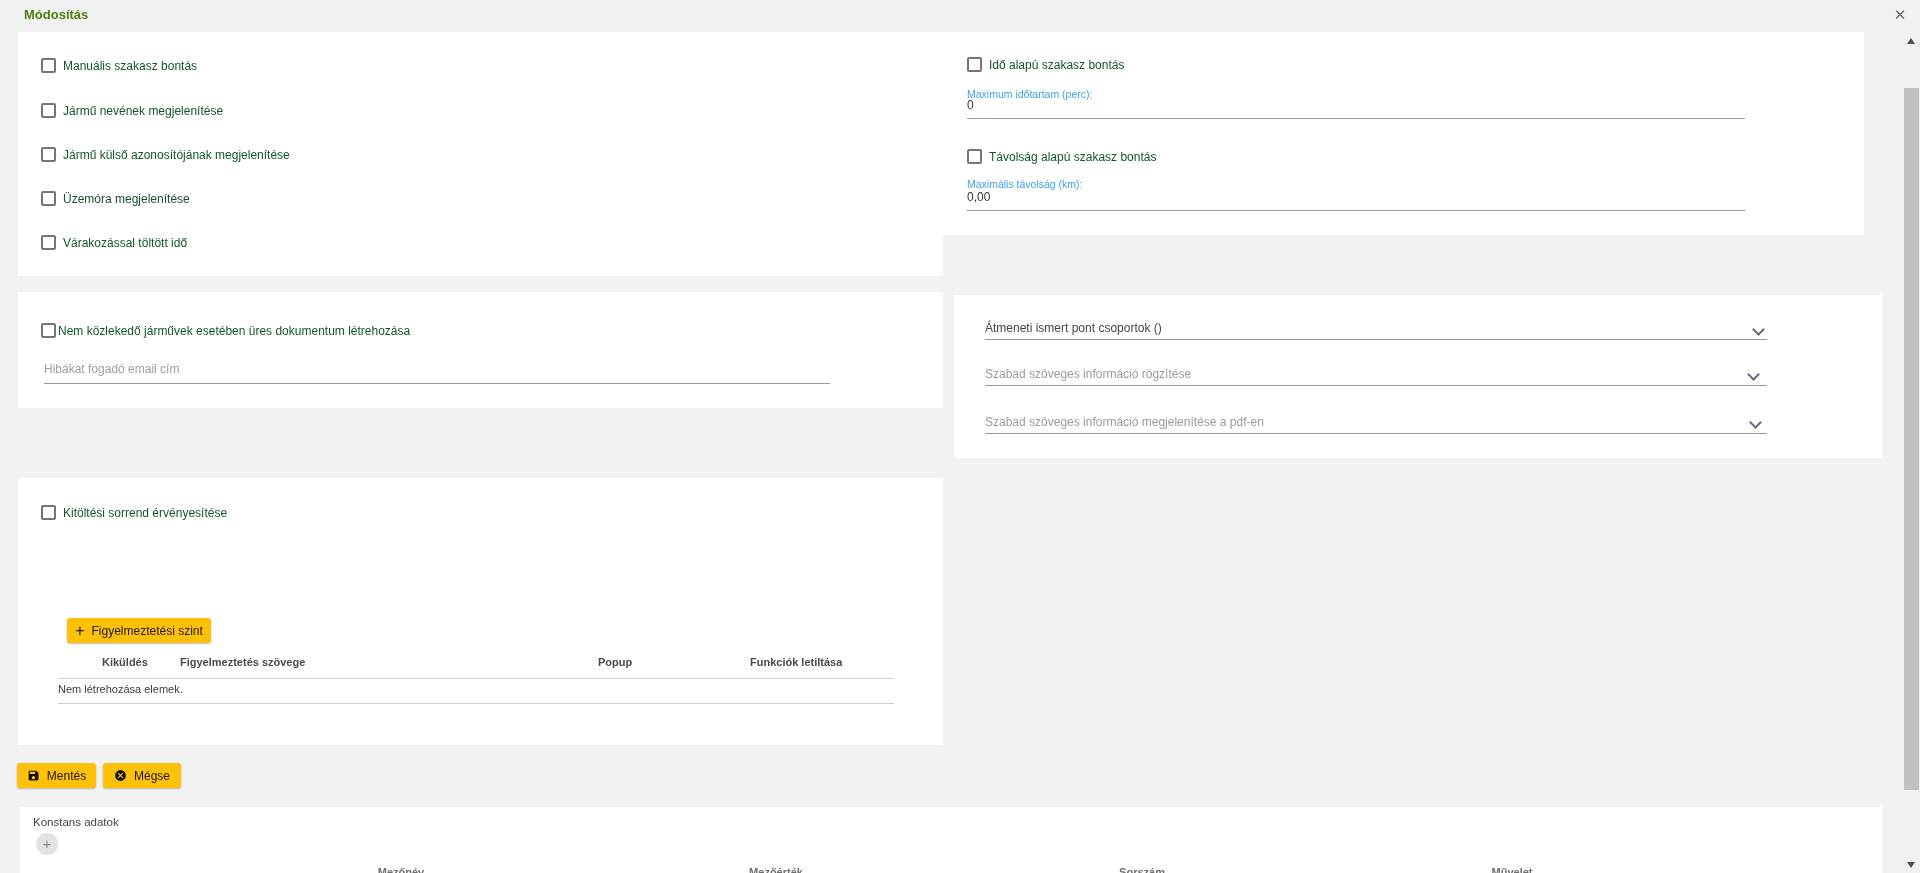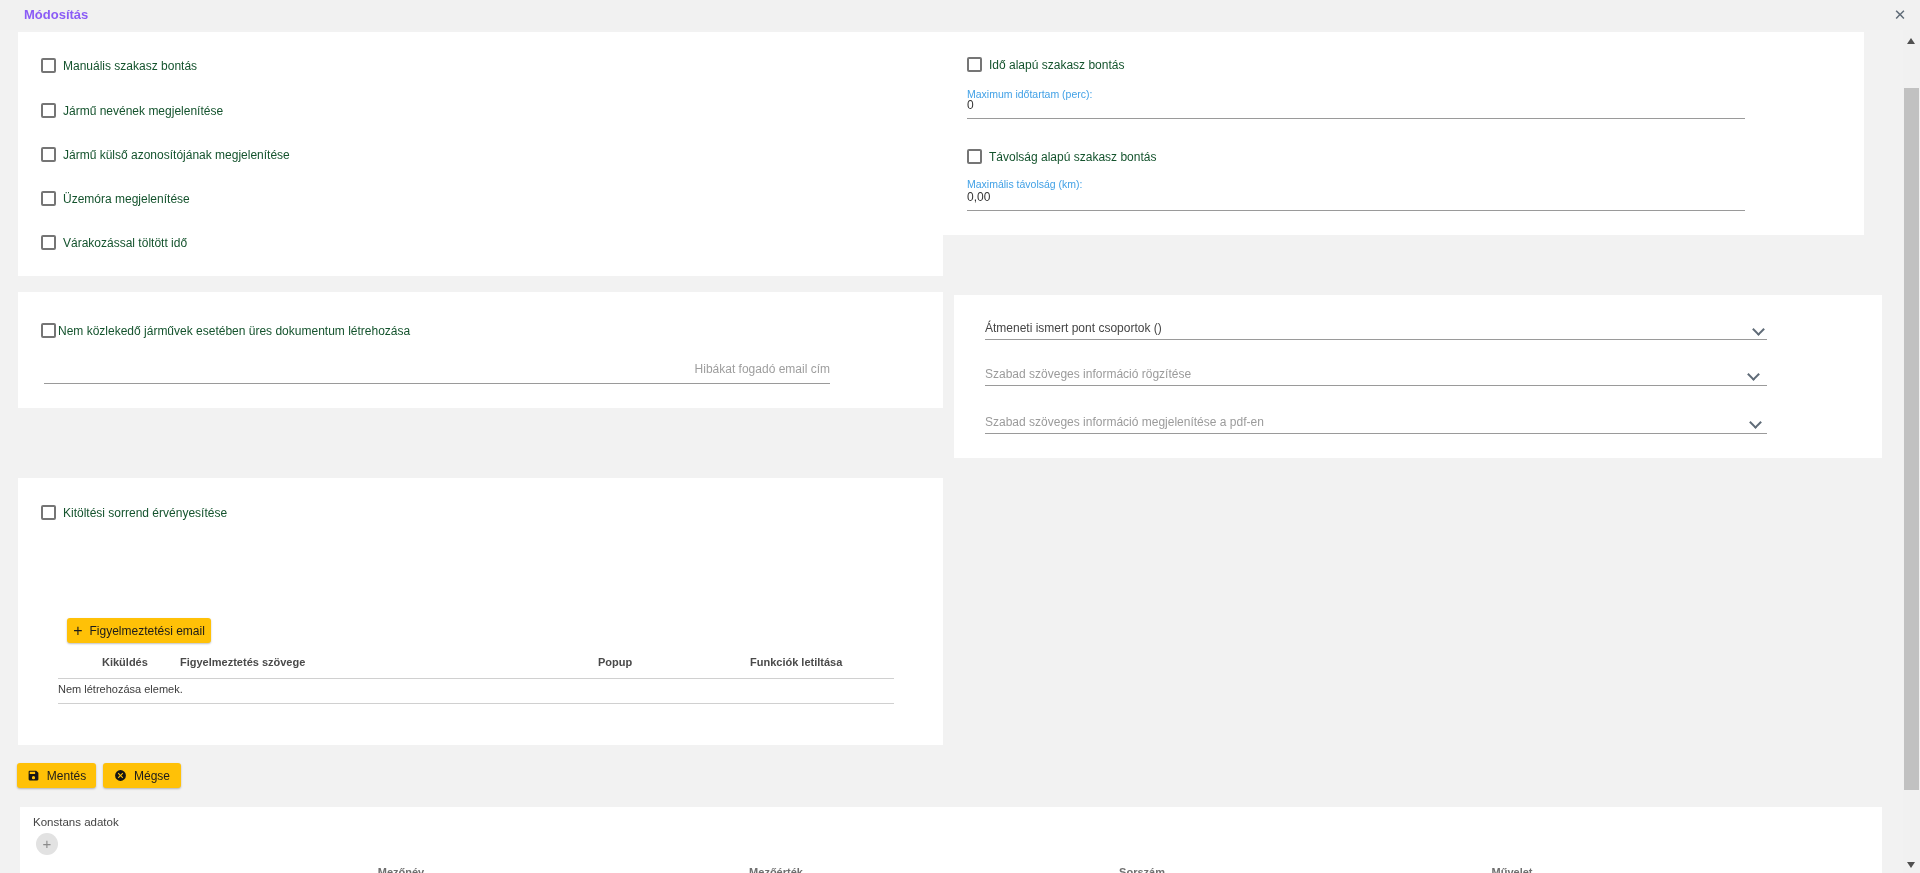--- a/index.html
+++ b/index.html
@@ -1,21 +1,21 @@
 <!DOCTYPE html>
 <html><head>
 <meta charset="utf-8">
 <style>
   * { margin:0; padding:0; box-sizing:border-box; }
   html,body { width:1920px; height:873px; overflow:hidden; }
   body { font-family:"Liberation Sans", sans-serif; background:#f2f2f2; position:relative; }
   .page { position:absolute; left:0; top:0; width:1920px; height:873px; overflow:hidden; }
 
   .titlebar { position:absolute; left:0; top:0; width:1920px; height:30px; background:#f1f1f1; }
-  .title { position:absolute; left:24px; top:7px; font-size:13px; font-weight:bold; color:#8b5cf6; }
+  .title { position:absolute; left:24px; top:7px; font-size:13px; font-weight:bold; color:#4d7c0f; }
   .close-btn { position:absolute; left:1889px; top:4px; width:22px; height:22px; font-size:15px;
                color:#5f6b77; text-align:center; line-height:22px; cursor:pointer; }
 
   .card { position:absolute; background:#ffffff; }
 
   .cb-row { position:absolute; height:18px; }
   .cb-box { position:absolute; top:1px; width:15px; height:15px; border:2px solid #757575;
             border-radius:2px; background:#fff; }
   .cb-label { position:absolute; top:2px; font-size:12px; color:#14532d; white-space:nowrap; }
 
@@ -90,32 +90,32 @@
       <span class="cb-box" style="left:23px;"></span>
       <span class="cb-label" style="left:45px;">Várakozással töltött idő</span>
     </div>
   </div>
 
   <div class="card" style="left:18px; top:292px; width:925px; height:116px;">
     <div class="cb-row" style="left:0; top:30px; width:900px;">
       <span class="cb-box" style="left:23px;"></span>
       <span class="cb-label" style="left:28px;margin-left:12px;">Nem közlekedő járművek esetében üres dokumentum létrehozása</span>
     </div>
-    <input class="line-input" style="left: 26px; top: 66px; width: 786px; height: 26px; text-align: right;" placeholder="Hibákat fogadó email cím">
+    <input class="line-input" style="left: 26px; top: 66px; width: 786px; height: 26px;" placeholder="Hibákat fogadó email cím">
   </div>
 
   <div class="card" style="left:18px; top:478px; width:925px; height:267px;">
     <div class="cb-row" style="left:0; top:26px; width:900px;">
       <span class="cb-box" style="left:23px;"></span>
       <span class="cb-label" style="left:45px;">Kitöltési sorrend érvényesítése</span>
     </div>
 
     <button class="ybtn" style="left:49px; top:140px; width:144px; height:25px;">
       <span class="plus">+</span>
-      <span>Figyelmeztetési email</span>
+      <span>Figyelmeztetési szint</span>
     </button>
 
     <span class="tbl-head" style="left:84px;  top:178px;">Kiküldés</span>
     <span class="tbl-head" style="left:162px; top:178px;">Figyelmeztetés szövege</span>
     <span class="tbl-head" style="left:580px; top:178px;">Popup</span>
     <span class="tbl-head" style="left:732px; top:178px;">Funkciók letiltása</span>
 
     <div class="tbl-line" style="left:40px; top:200px; width:836px;"></div>
     <span class="tbl-empty" style="left:40px; top:205px;">Nem létrehozása elemek.</span>
     <div class="tbl-line" style="left:40px; top:225px; width:836px;"></div>

